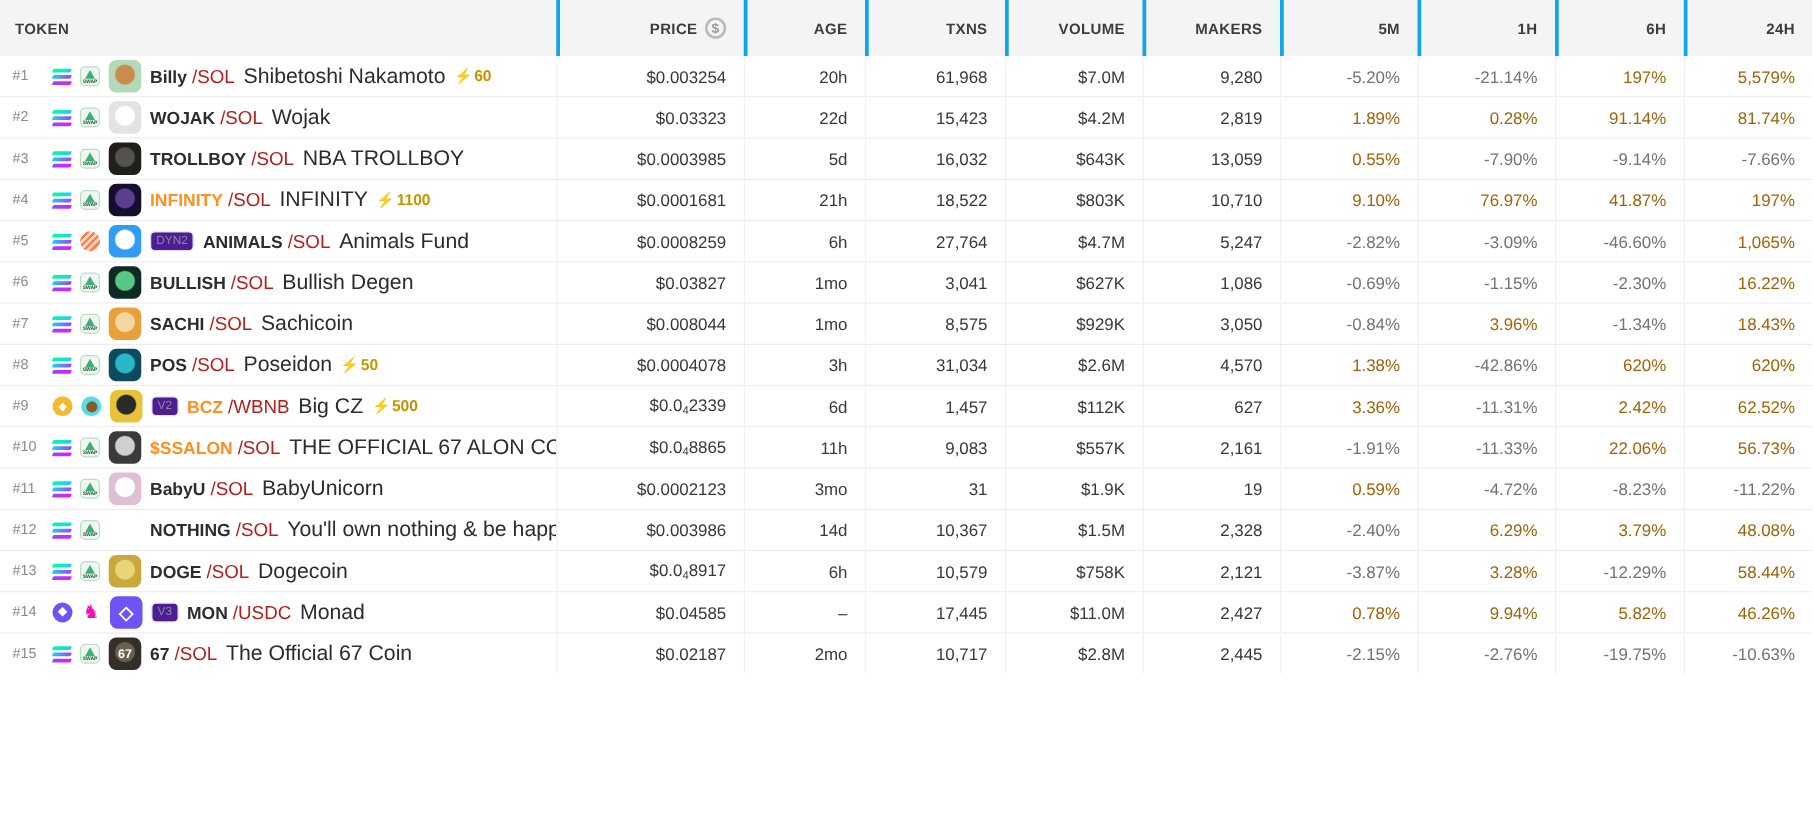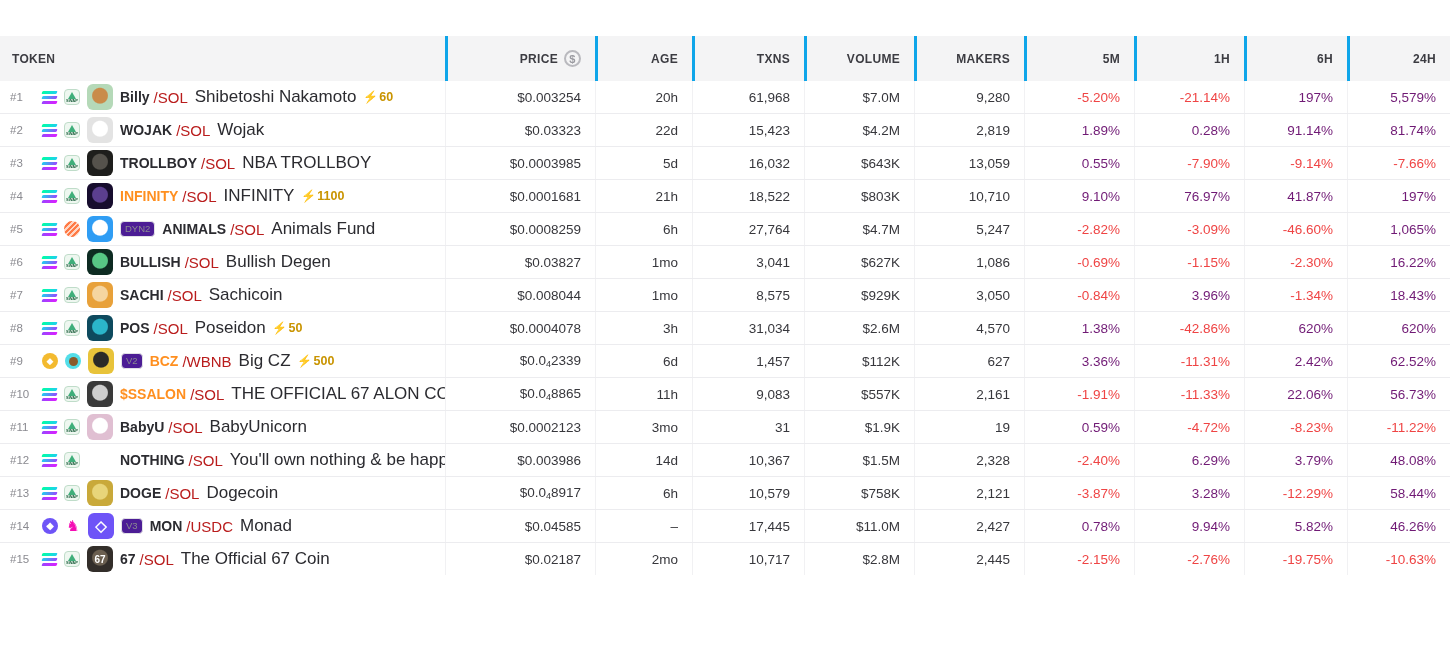--- a/index.html
+++ b/index.html
@@ -2,21 +2,21 @@
 <html><head>
 <meta charset="utf-8">
 <style>
   * { box-sizing: border-box; }
   html,body { margin:0; padding:0; }
   body {
     width:1450px; height:669px; overflow:hidden;
     background:#fff; font-family:"Liberation Sans", sans-serif;
     -webkit-font-smoothing:antialiased;
   }
-  .table { display:flex; flex-direction:column; width:1450px; height:539px;margin-top:36px; }
+  .table { display:flex; flex-direction:column; width:1450px; height:539px; }
 
   
   .thead { display:flex; flex:0 0 45px; background:#fff; }
   .th {
     background:#f4f4f5; display:flex; align-items:center; justify-content:flex-end;
     padding:0 14px; font-weight:bold; font-size:12px; color:#3c3c42;
     letter-spacing:.3px; border-left:3px solid #0ea5e9; cursor:pointer;
   }
   .th.token { flex:1; justify-content:flex-start; border-left:none; padding-left:12px; }
   .dollar-circ {
@@ -81,22 +81,22 @@
     font-size:9.5px; color:#8a8a90; border:1px solid #e2e2e6; background:#4c1d95;
     border-radius:4px; padding:1px 4px; line-height:1.2; flex:0 0 auto;
   }
   .symbol { font-weight:bold; font-size:14px; color:#2b2b30; }
   .pair { color:#b91c1c; font-size:15px; margin-left:-3px; }
   .name { color:#2b2b30; font-size:17px; }
   .boost { font-weight:bold; font-size:12.5px; display:flex; align-items:center; gap:1px; }
   .boost .bolt { font-size:12px; }
 
   .price sub { font-size:9px; vertical-align:-2px; }
-  .pct.green { color:#701a75; }
-  .pct.red   { color:#ef4444; }
+  .pct.green { color:#a16207; }
+  .pct.red   { color:#737373; }
 </style>
 </head>
 <body>
 
 <div class="table">
   <div class="thead">
     <div class="th token">
       <span>TOKEN</span>
     </div>
     <div class="th w-price">

